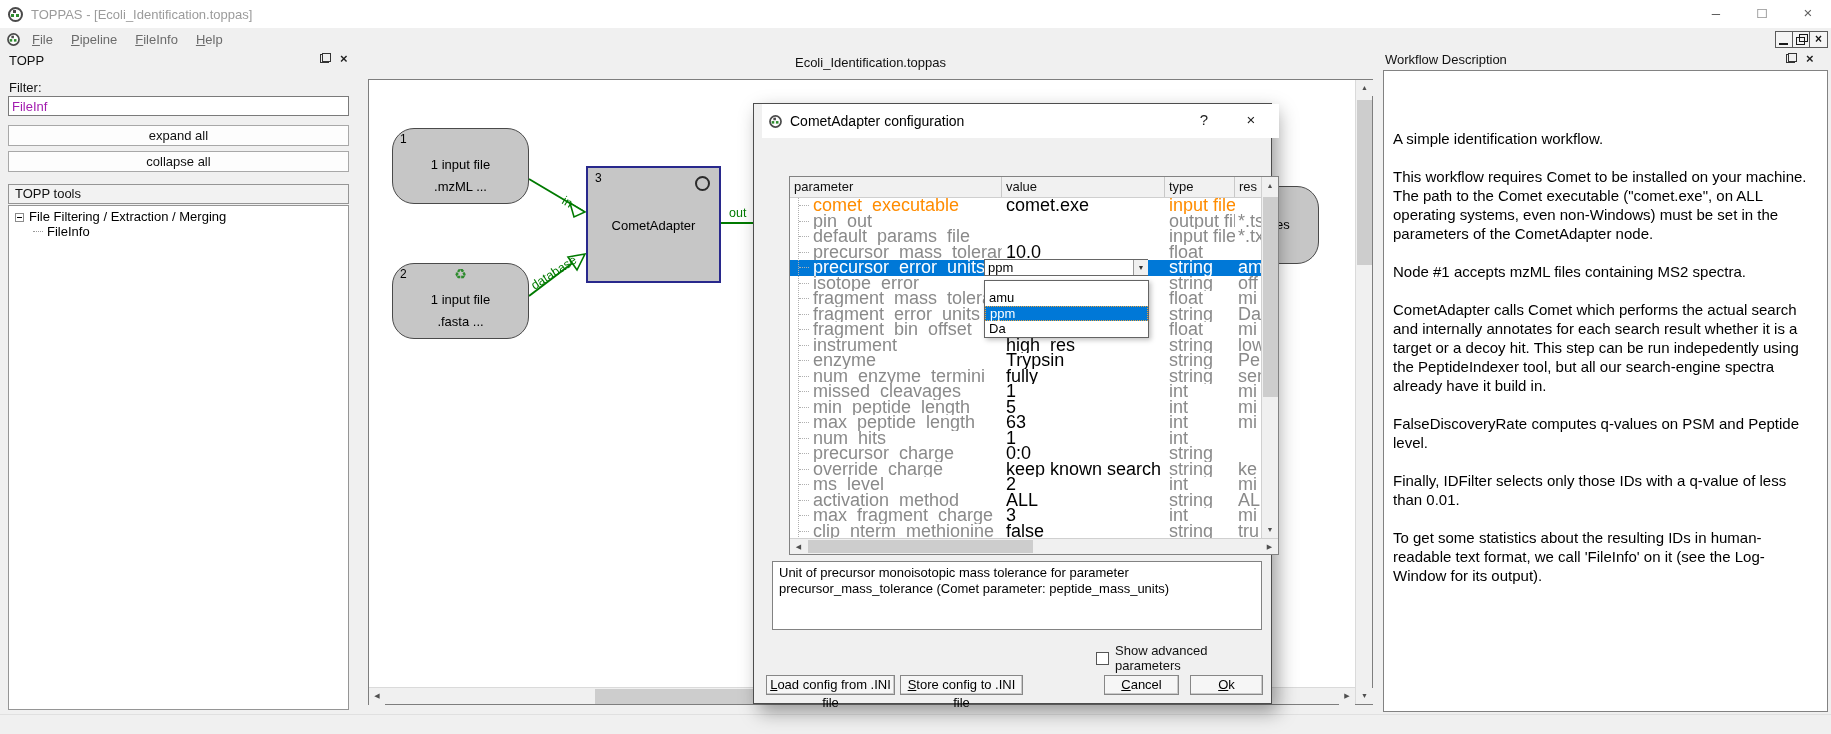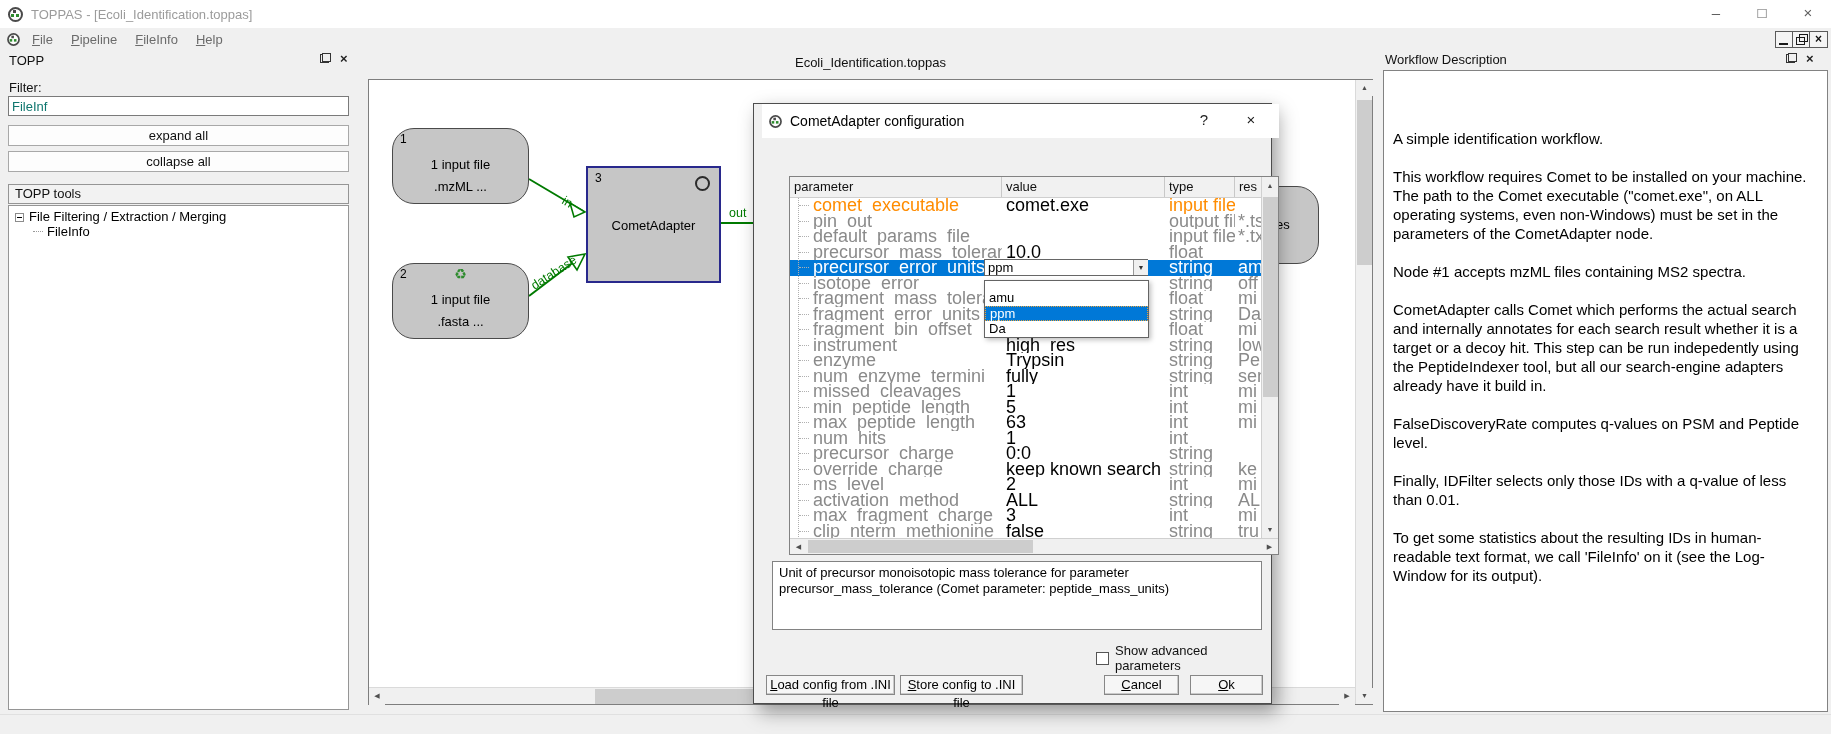--- a/index.html
+++ b/index.html
@@ -29,21 +29,21 @@
   .dock-icons { position:absolute; top:3px; display:flex; gap:9px; }
   .float-icon { width:11px; height:10px; position:relative; }
   .float-icon::before { content:""; position:absolute; left:0; bottom:0; width:7px; height:7px; border:1px solid #333; }
   .float-icon::after { content:""; position:absolute; right:0; top:0; width:7px; height:7px; border:1px solid #333; background:#f0f0f0; }
   .close-x { font-size:13px; font-weight:700; color:#222; line-height:11px; }
 
   
   .topp-panel { position:absolute; left:0; top:50px; width:358px; height:664px; background:#f0f0f0; }
   .topp-title { position:absolute; left:9px; top:3px; font-size:13px; color:#111; }
   .filter-label { position:absolute; left:9px; top:30px; font-size:13px; color:#111; }
-  .filter-input { position:absolute; left:8px; top:46px; width:341px; height:20px; border:1px solid #7a7a7a; background:#fff; font-size:13px; padding:0 3px; color:#0f766e; }
+  .filter-input { position:absolute; left:8px; top:46px; width:341px; height:20px; border:1px solid #7a7a7a; background:#fff; font-size:13px; padding:0 3px; color:#a21caf; }
   .panel-btn { position:absolute; left:8px; width:341px; height:21px; background:#fdfdfd; border:1px solid #a8a8a8; font-size:13px; text-align:center; line-height:19px; color:#111; }
   .tools-header { position:absolute; left:8px; top:134px; width:341px; height:20px; border:1px solid #959595; background:#f2f2f2; font-size:13px; padding:1px 6px; color:#111; }
   .tree-box { position:absolute; left:8px; top:155px; width:341px; height:505px; background:#fff; border:1px solid #959595; }
   .tree-row { position:relative; font-size:13px; color:#000; height:17px; line-height:17px; white-space:nowrap; }
   .tree-expander { display:inline-block; width:9px; height:9px; border:1px solid #8c8c8c; background:#fff; position:relative; margin:0 5px 0 6px; vertical-align:middle; }
   .tree-expander::after { content:""; position:absolute; left:1px; top:3px; width:5px; height:1px; background:#000; }
   .tree-child { padding-left:38px; position:relative; }
   .tree-child::before { content:""; position:absolute; left:24px; top:8px; width:10px; border-top:1px dotted #9a9a9a; }
 
   
@@ -227,21 +227,21 @@
     </div>
     <div class="wf-body">
 
         <p>A simple identification workflow.</p>
 
         <p>This workflow requires Comet to be installed on your machine. The path to the Comet executable ("comet.exe", on ALL operating systems, even non-Windows) must be set in the parameters of the CometAdapter node.</p>
 
         <p>Node #1 accepts mzML files containing MS2 spectra.</p>
 
 
-        <p>CometAdapter calls Comet which performs the actual search and internally annotates for each search result whether it is a target or a decoy hit. This step can be run indepedently using the PeptideIndexer tool, but all our search-engine adapters already have it build in.</p>
+        <p>CometAdapter calls Comet which performs the actual search and internally annotates for each search result whether it is a target or a decoy hit. This step can be run indepedently using the PeptideIndexer tool, but all our search-engine spectra already have it build in.</p>
 
         <p>FalseDiscoveryRate computes q-values on PSM and Peptide level.</p>
 
         <p>Finally, IDFilter selects only those IDs with a q-value of less than 0.01.</p>
 
         <p>To get some statistics about the resulting IDs in human-readable text format, we call 'FileInfo' on it (see the Log-Window for its output).</p>
       </div>
   </div>
 
   <div class="dialog">

